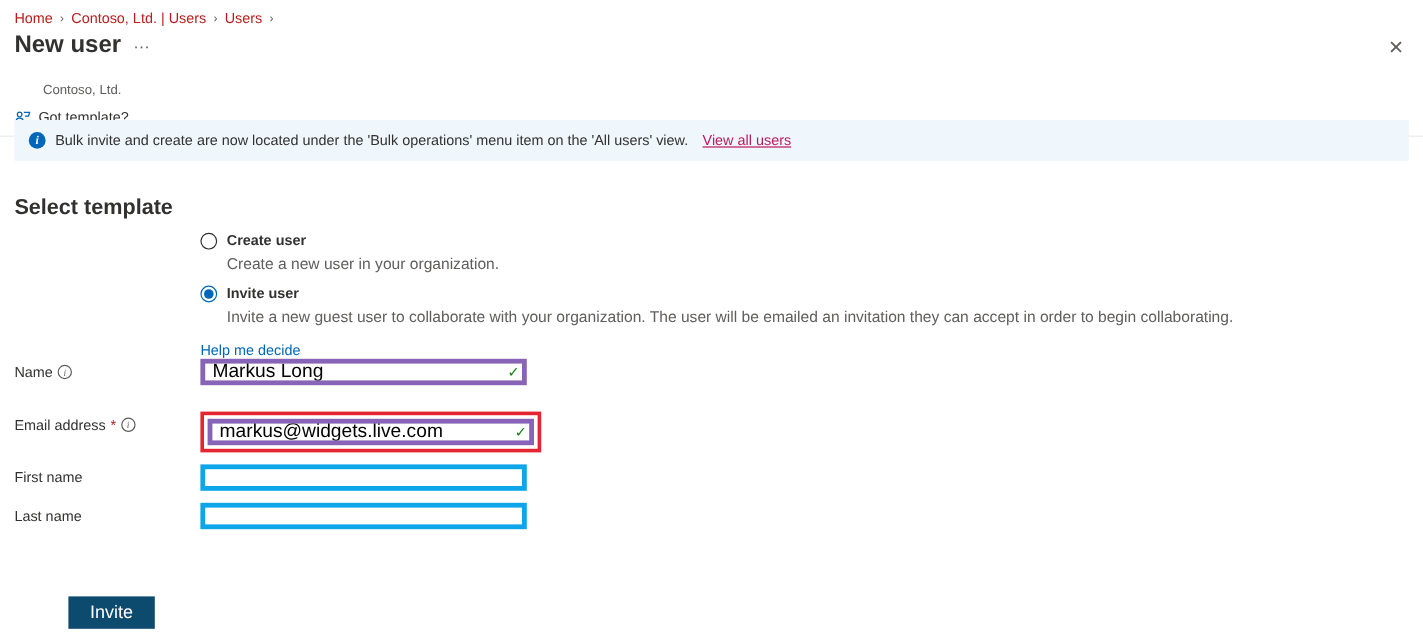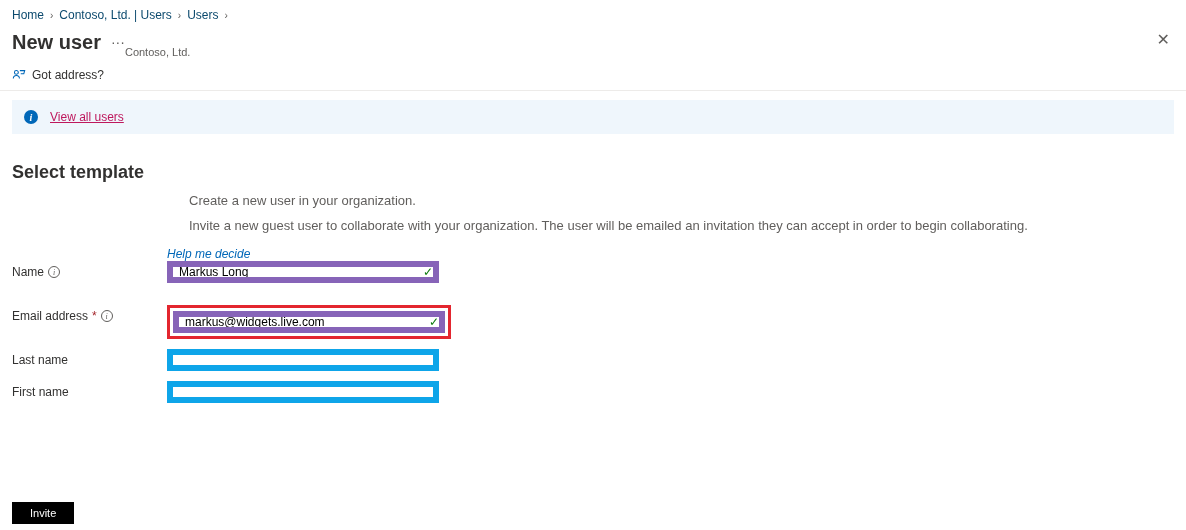--- a/index.html
+++ b/index.html
@@ -15,29 +15,29 @@
   }
 
   .breadcrumb {
     padding: 8px 12px 4px 12px;
     font-size: 12px;
     display: flex;
     align-items: center;
     gap: 6px;
   }
   .breadcrumb .sep { color: #605e5c; font-size:10px;}
-  .breadcrumb .crumb-link { color: #0c4a6e; cursor: pointer; }
+  .breadcrumb .crumb-link { color: #b91c1c; cursor: pointer; }
 
   .header {
     padding: 0 12px 4px 12px;
     display: flex;
     align-items: flex-start;
     justify-content: space-between;
   }
-  .header-left { display:flex; flex-direction:row;align-items:center; }
+  .header-left { display:flex; flex-direction:column;align-items:center; }
   .title-row { display:flex; align-items:center; gap:10px;}
   .page-title { font-size: 20px; font-weight: 600; margin:0;}
   .more-btn { color:#605e5c; font-size:14px; cursor:pointer;}
   .subtitle { font-size: 11px; color:#605e5c; margin-top:20px;}
   .close-x { font-size:16px; color:#605e5c; cursor:pointer; padding:4px;}
 
   .feedback-bar {
     padding: 6px 12px 8px 12px;
     display:flex; align-items:center; gap:6px;
     border-bottom: 1px solid #edebe9;
@@ -89,42 +89,42 @@
     width:14px; height:14px; border:1px solid #323130; border-radius:50%;
     flex-shrink:0; margin-top:1px;
     display:flex; align-items:center; justify-content:center;
   }
   .radio.selected { border-color:#0067b8;}
   .radio.selected::after {
     content:""; width:8px; height:8px; background:#0067b8; border-radius:50%;
   }
   .radio-label { font-weight:600; font-size:12px; }
   .radio-desc { font-size:13px; color:#605e5c; margin-left:22px; margin-bottom:10px;}
-  .help-link { color:#0067b8; font-size:12px; cursor:pointer; display:inline-block; margin-top:4px;font-style:italic;}
+  .help-link { color:#0067b8; font-size:12px; cursor:pointer; display:inline-block; margin-top:4px;}
 
   .form-row {
     display:flex; align-items:center; margin-bottom: 10px;
   }
   .form-label {
     width: 155px; font-size:12px; display:flex; align-items:center; gap:4px;
   }
   .req { color:#a4262c; }
   .info-circle {
     width:12px; height:12px; border:1px solid #605e5c; border-radius:50%;
     display:inline-flex; align-items:center; justify-content:center;
     font-size:8px; color:#605e5c;
     font-style: italic;
     font-family: Georgia, serif;
   }
   .text-input {
     width: 272px;
     height: 22px;
-    border: 6px solid #0ea5e9;
+    border: 4px solid #0ea5e9;
     padding: 2px 22px 2px 6px;
-    font-size: 12px;
+    font-size: 16px;
     font-family: inherit;
     background:#fff;
   }
   .input-wrap { position:relative; display:inline-block; }
   .validated { border-color: #8764b8; }
   .check {
     position:absolute; right:6px; top:50%; transform:translateY(-50%);
     color:#107c10; font-size:12px;
   }
 
@@ -135,24 +135,25 @@
     margin-top:12px;
   }
 
   .footer {
     position:absolute;
     bottom:0; left:0; right:0;
     padding: 6px 12px;
     background:#fff;
   }
   .primary-btn {
-    background:#000000; color:#fff; border:none;
-    padding: 5px 18px; font-size:11px;
+    background:#0c4a6e; color:#fff; border:none;
+    padding: 5px 18px; font-size:15px;
     cursor:pointer;
     font-family:inherit;
+    margin-left:45px;
   }
 
   ::-webkit-scrollbar { width:16px; }
   ::-webkit-scrollbar-track { background:#f3f2f1;}
   ::-webkit-scrollbar-thumb { background:#c8c6c4; }
   ::-webkit-scrollbar-button:single-button {
     background:#f3f2f1; height:16px;
     display:block;
   }
 </style>
@@ -180,34 +181,43 @@
 </div>
 
 <div class="feedback-bar">
   <span class="feedback-icon">
     <svg width="14" height="14" viewBox="0 0 16 16" fill="none" stroke="currentColor" stroke-width="1.2">
       <circle cx="5" cy="5" r="2.2"></circle>
       <path d="M1.5 12c0-2 1.5-3.5 3.5-3.5S8.5 10 8.5 12"></path>
       <path d="M9 3h5.5l-1 3.5H10"></path>
     </svg>
   </span>
-  <span>Got address?</span>
+  <span>Got template?</span>
 </div>
 
 <div class="scroll-region">
 
   <div class="info-banner">
     <span class="info-icon">i</span>
+    <span>Bulk invite and create are now located under the 'Bulk operations' menu item on the 'All users' view.</span>
     <span class="link">View all users</span>
   </div>
 
   <div class="section-title">Select template</div>
   <div class="template-opts">
+    <div class="radio-row">
+      <span class="radio"></span>
+      <span class="radio-label">Create user</span>
+    </div>
     <div class="radio-desc">Create a new user in your organization.</div>
 
+    <div class="radio-row">
+      <span class="radio selected"></span>
+      <span class="radio-label">Invite user</span>
+    </div>
     <div class="radio-desc">Invite a new guest user to collaborate with your organization. The user will be emailed an invitation they can accept in order to begin collaborating.</div>
 
     <span class="help-link">Help me decide</span>
   </div>
 
 
   <div class="form-row">
     <div class="form-label">
       <span>Name</span>
       <span class="info-circle">i</span>
@@ -227,28 +237,28 @@
     <span class="highlight-box">
       <span class="input-wrap">
         <input type="text" class="text-input validated" value="markus@widgets.live.com" style="">
         <span class="check">✓</span>
       </span>
     </span>
   </div>
 
   <div class="form-row">
     <div class="form-label">
+      <span>First name</span>
+    </div>
+    <input type="text" class="text-input" value="" style="">
+  </div>
+
+  <div class="form-row">
+    <div class="form-label">
       <span>Last name</span>
-    </div>
-    <input type="text" class="text-input" value="" style="">
-  </div>
-
-  <div class="form-row">
-    <div class="form-label">
-      <span>First name</span>
     </div>
     <input type="text" class="text-input" value="" style="">
   </div>
 
 </div>
 
 <div class="footer">
   <button class="primary-btn">Invite</button>
 </div>
 

